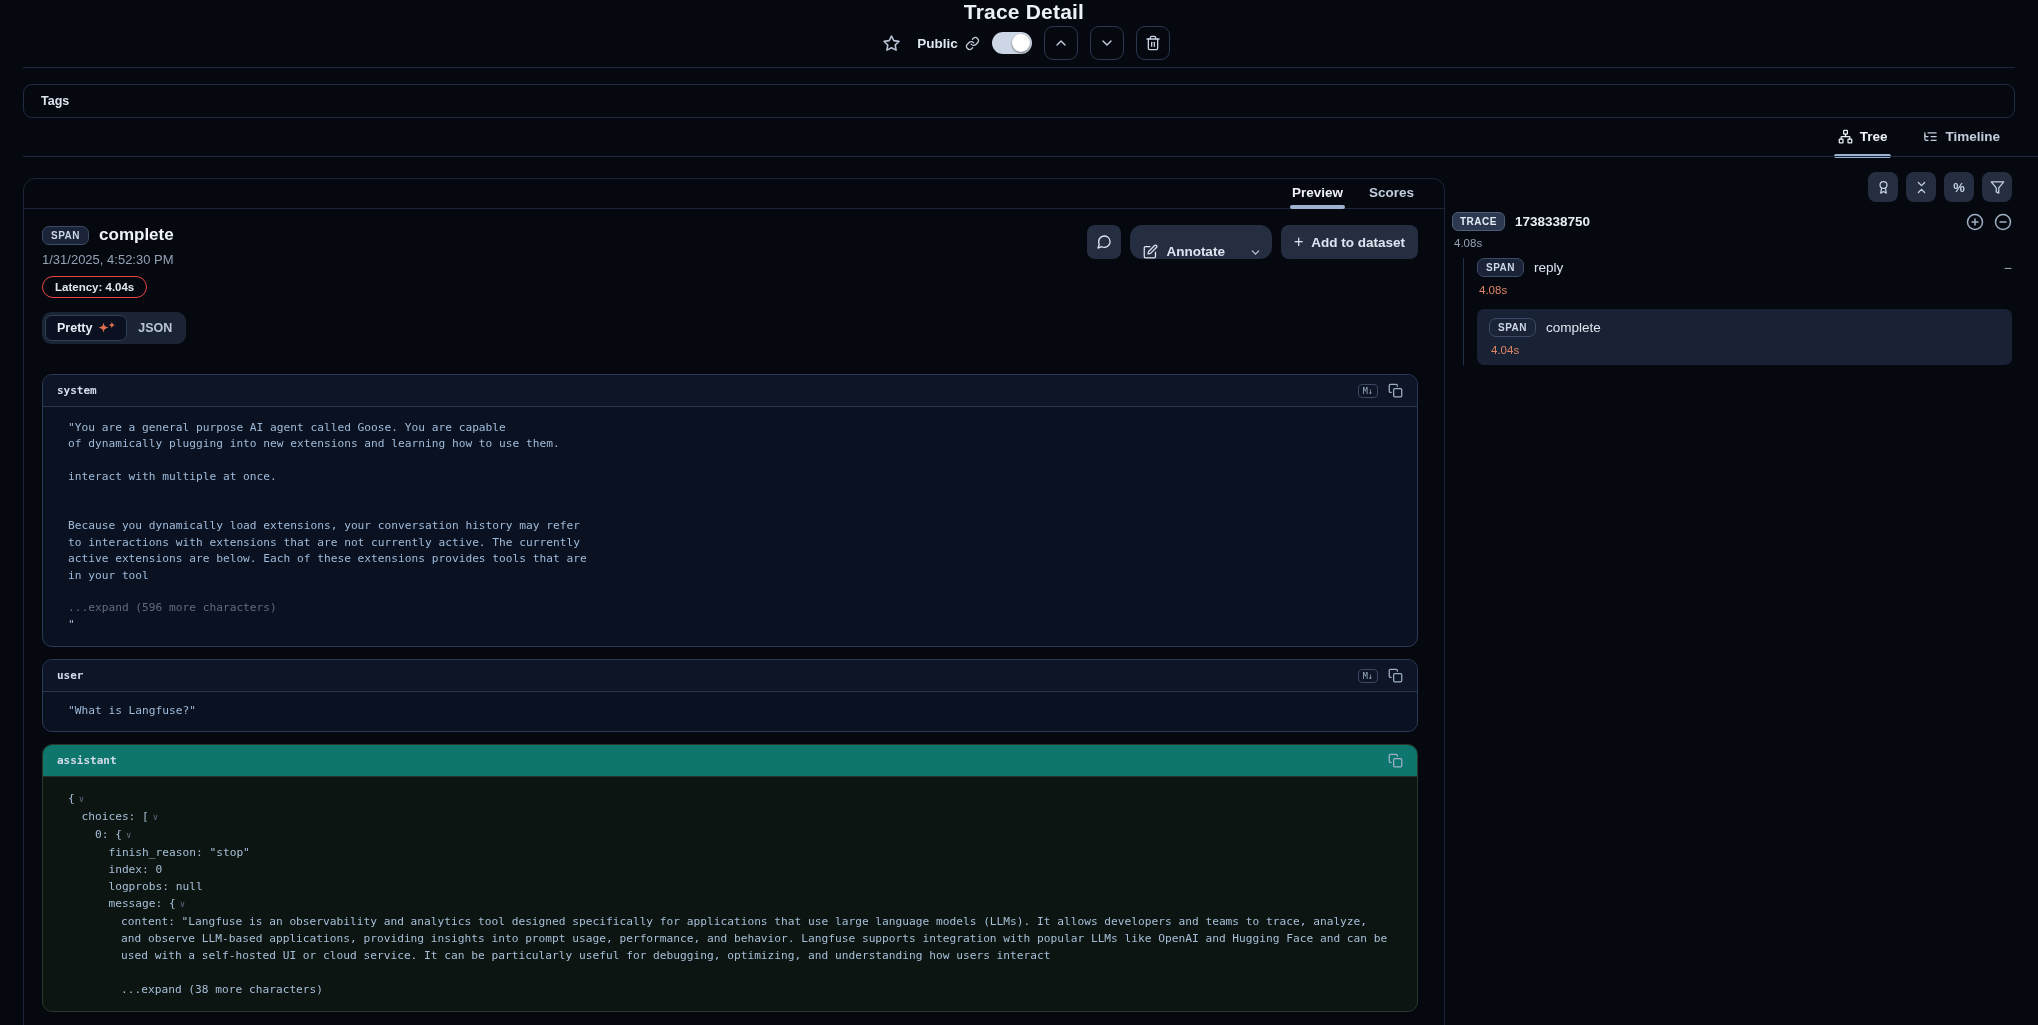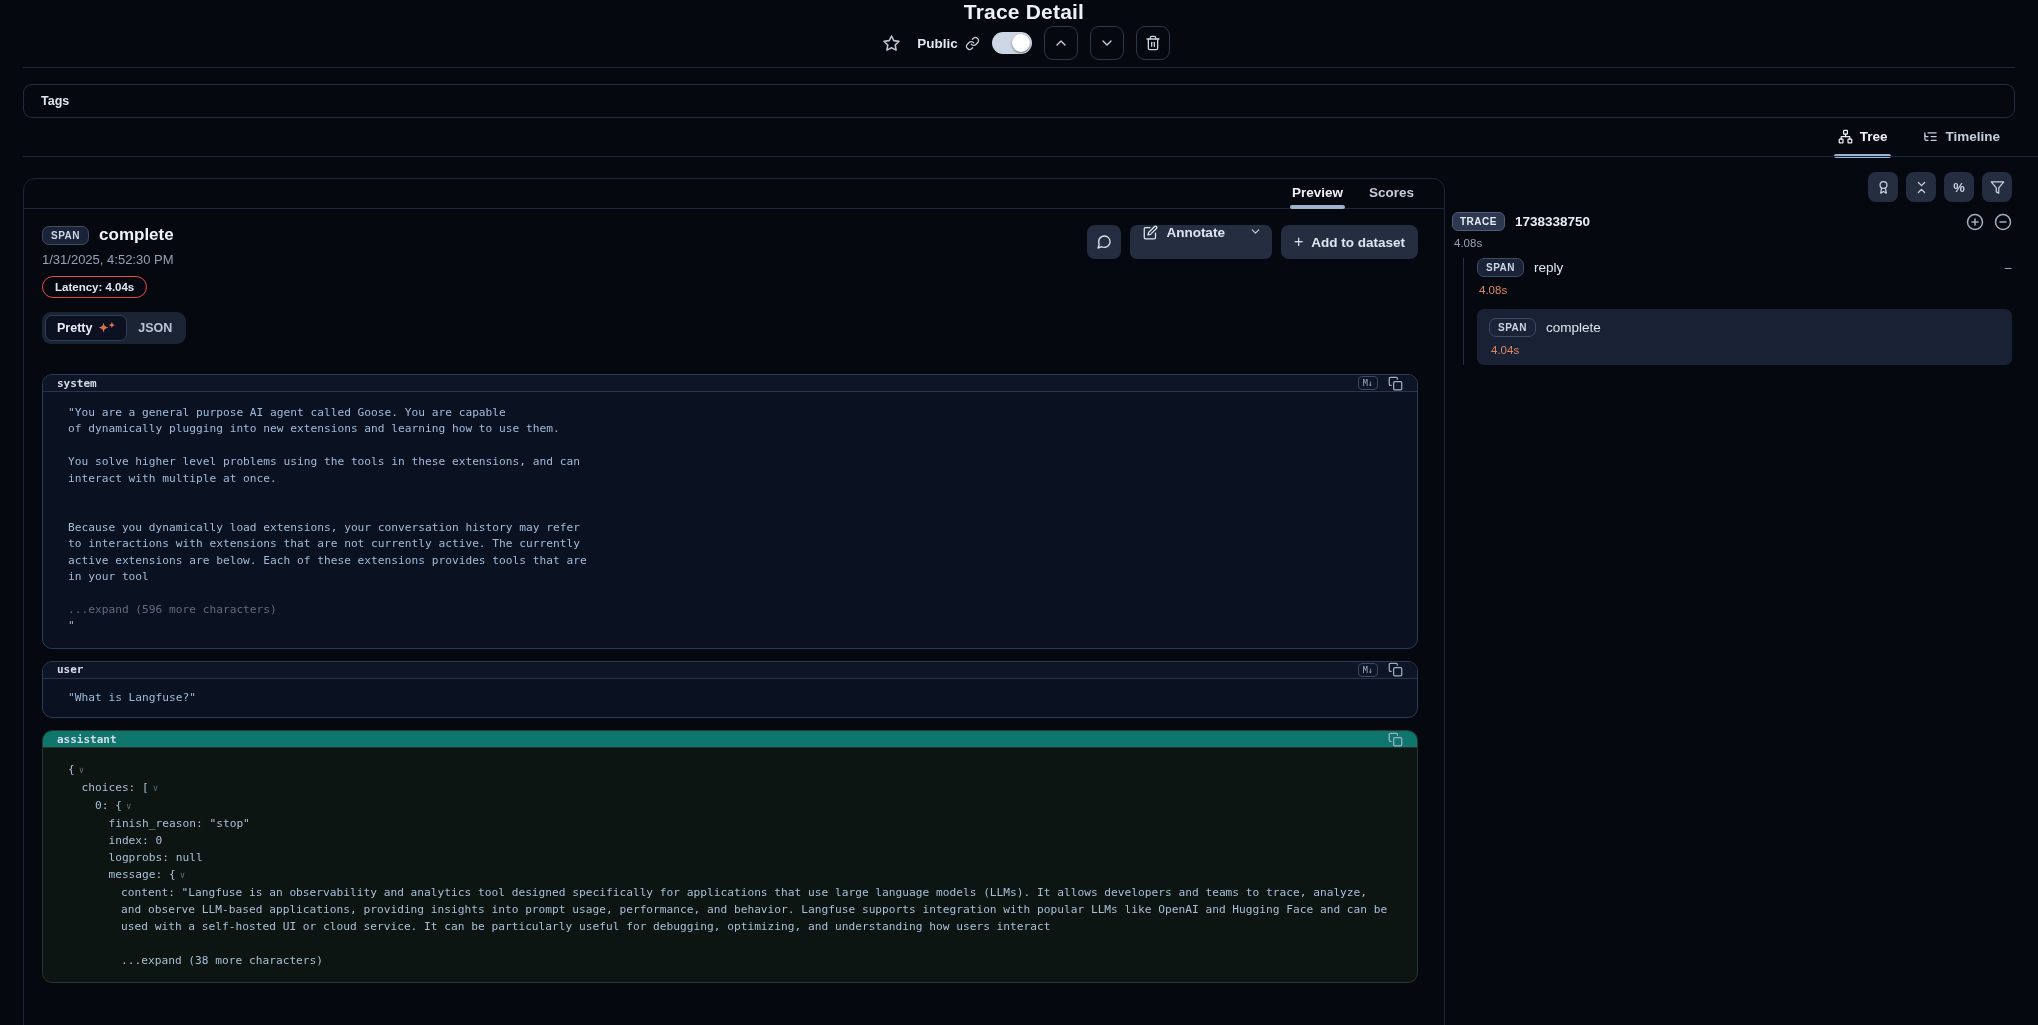--- a/index.html
+++ b/index.html
@@ -59,36 +59,36 @@
     background:#1a2337; border:1px solid #3d4b68; border-radius:7px; padding:3px 8px; line-height:1.1; }
   .obs-name { font-size:17px; font-weight:700; color:#f0f4fa; }
   .obs-time { margin-top:7px; font-size:13px; color:#93a1b5; }
   .latency-pill { display:inline-block; margin-top:9px; border:1px solid #ef4444; border-radius:999px;
     padding:4px 12px; font-size:11.5px; font-weight:700; color:#dfe7f1; }
   .obs-actions { display:flex; align-items:center; gap:9px; }
   .act-btn { background:#242e40; border:none; border-radius:8px; color:#dde5f0; height:34px;
     display:flex; align-items:center; gap:8px; padding:0 13px; font-size:13.5px; font-weight:700; cursor:pointer;
     font-family:"Liberation Sans", sans-serif; }
   .act-btn.icon-only { width:34px; padding:0; justify-content:center; }
-  .annotate-group { display:flex; align-items:flex-start; background:#242e40; border-radius:7px; height:34px; }
+  .annotate-group { display:flex; align-items:flex-end; background:#242e40; border-radius:12px; height:34px; }
   .annotate-main { display:flex; align-items:center; gap:8px; padding:0 13px; font-size:13.5px; font-weight:700;
     color:#dde5f0; cursor:pointer; }
   .annotate-sep { width:1px; background:#3a4560; margin:5px 0; }
   .annotate-caret { display:flex; align-items:center; padding:0 10px; color:#c6d1e0; cursor:pointer; }
 
   .fmt-toggle { margin:14px 18px 30px 18px; display:inline-flex; background:#1b2434; border-radius:9px;
     padding:3px; align-items:center; }
   .fmt-seg { font-size:12.5px; font-weight:700; color:#b9c5d6; padding:5px 11px; border-radius:7px;
     display:flex; align-items:center; gap:6px; cursor:pointer; }
   .fmt-seg.active { background:#0b1120; border:1px solid #313e58; color:#e8eef6;justify-content:space-between; }
   .sparkle { color:#dd6f50; font-size:12px; line-height:1; }
   .sparkle small { font-size:8px; vertical-align:top; }
 
   .panel { margin:0 26px 12px 18px; border:1px solid #2b3a57; border-radius:10px; background:#0a1222; overflow:hidden; }
-  .panel-head { height:17px; background:#0d1526; border-bottom:1px solid #27344d; display:flex;
+  .panel-head { height:32px; background:#0d1526; border-bottom:1px solid #27344d; display:flex;
     align-items:center; justify-content:space-between; padding:0 14px; }
   .role-label { font-family:"DejaVu Sans Mono", monospace; font-size:11px; font-weight:700; color:#d3dde9; }
   .head-icons { display:flex; align-items:center; gap:10px; color:#9fb0c6; }
   .md-chip { font-family:"DejaVu Sans Mono", monospace; font-size:8.5px; border:1px solid #3a4862;
     border-radius:4px; padding:1px 4px; color:#9fb0c6; cursor:pointer; }
   .copy-btn { background:none; border:none; color:#9fb0c6; cursor:pointer; padding:0; }
   .panel-body { padding:13px 25px; font-family:"DejaVu Sans Mono", monospace; font-size:11.2px;
     color:#9fbad9; }
   .cl { white-space:pre; line-height:16.4px; min-height:16.4px; }
   .muted { color:#5f6b7e; cursor:pointer; }
@@ -257,21 +257,20 @@
               <rect x="9" y="9" width="13" height="13" rx="2"></rect>
               <path d="M5 15H4a2 2 0 0 1-2-2V4a2 2 0 0 1 2-2h9a2 2 0 0 1 2 2v1"></path>
             </svg>
         </button>
       </span>
     </div>
     <div class="panel-body">
       <div class="cl">"You are a general purpose AI agent called Goose. You are capable</div>
       <div class="cl">of dynamically plugging into new extensions and learning how to use them.</div>
       <div class="cl"></div>
-      <div class="cl">You solve higher level problems using the tools in these extensions, and can</div>
       <div class="cl">interact with multiple at once.</div>
       <div class="cl"></div>
       <div class="cl"></div>
       <div class="cl">Because you dynamically load extensions, your conversation history may refer</div>
       <div class="cl">to interactions with extensions that are not currently active. The currently</div>
       <div class="cl">active extensions are below. Each of these extensions provides tools that are</div>
       <div class="cl">in your tool</div>
       <div class="cl"></div>
       <div class="cl muted">...expand (596 more characters)</div>
       <div class="cl">"</div>

